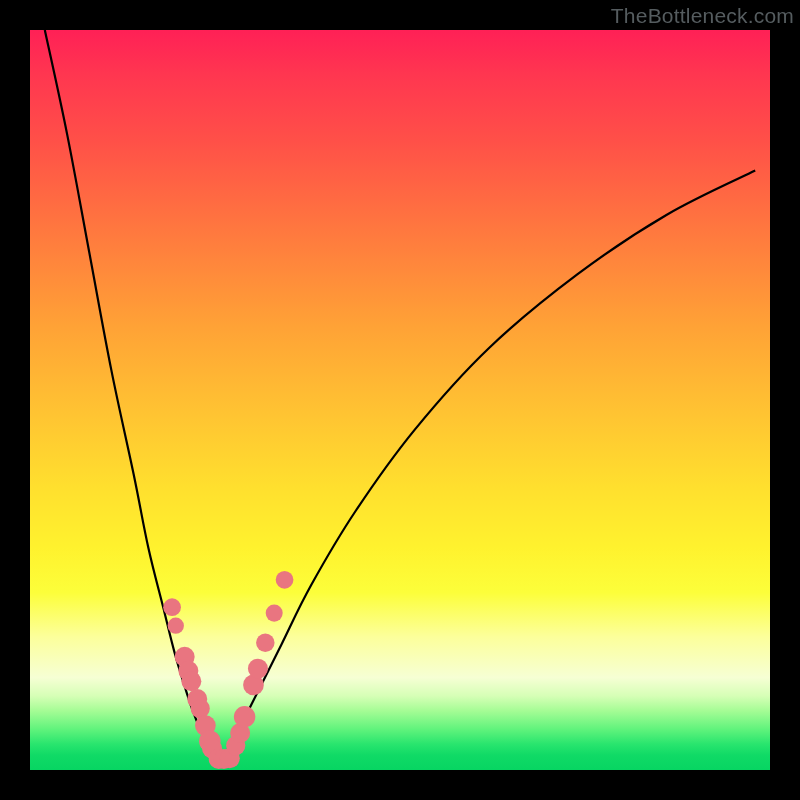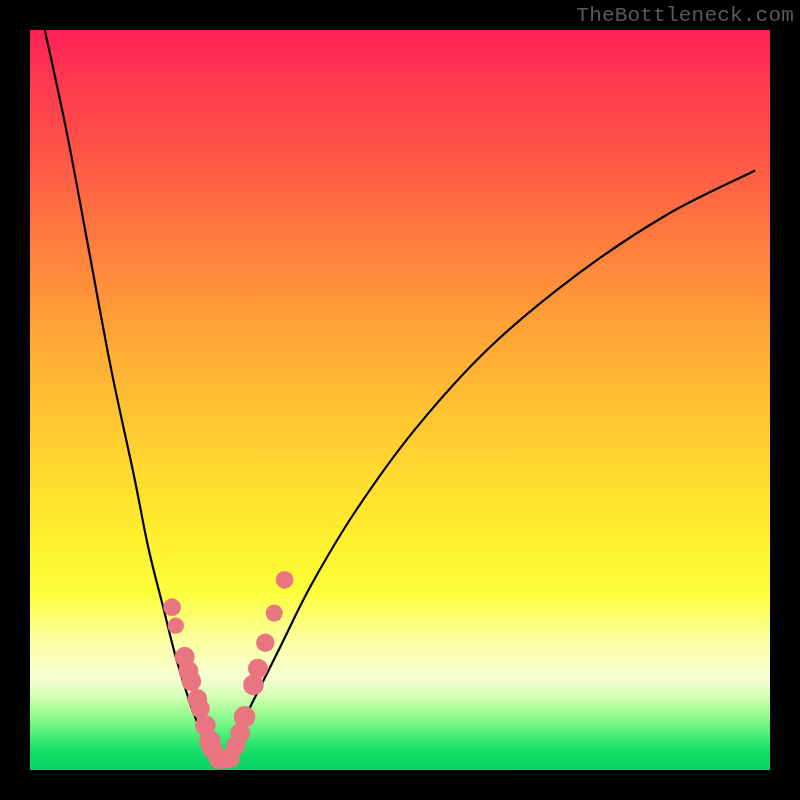--- a/index.html
+++ b/index.html
@@ -47,21 +47,20 @@
 }
 .watermark {
   position: absolute;
   top: 4px;
   right: 6px;
   color: #555c5f;
   font-size: 21px;
   font-weight: 400;
   letter-spacing: 0.2px;
   user-select: none;
-  font-family: Liberation Mono, monospace;
 }
 svg.curves {
   position: absolute;
   left: 0;
   top: 0;
   width: 740px;
   height: 740px;
   overflow: visible;
 }
 .curve {

